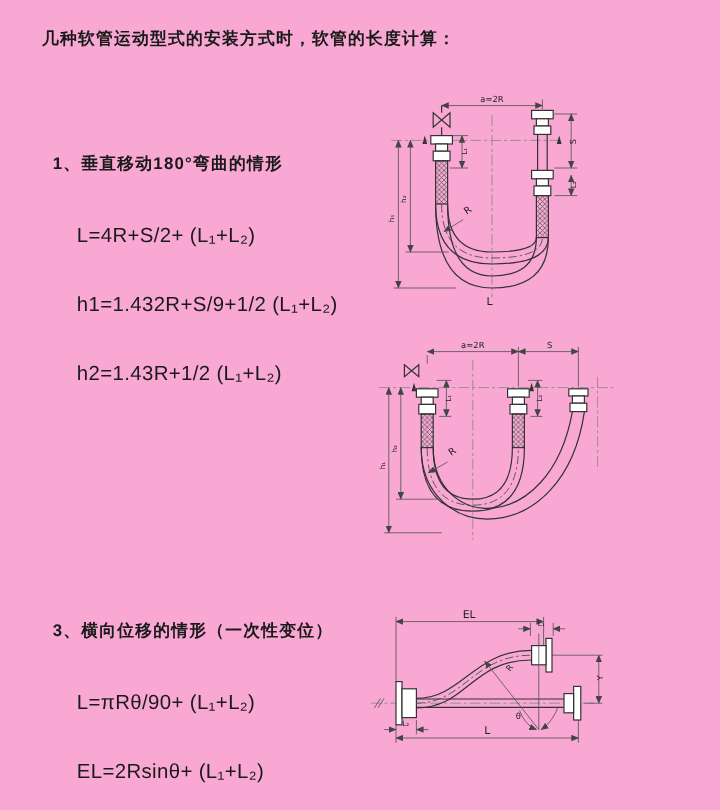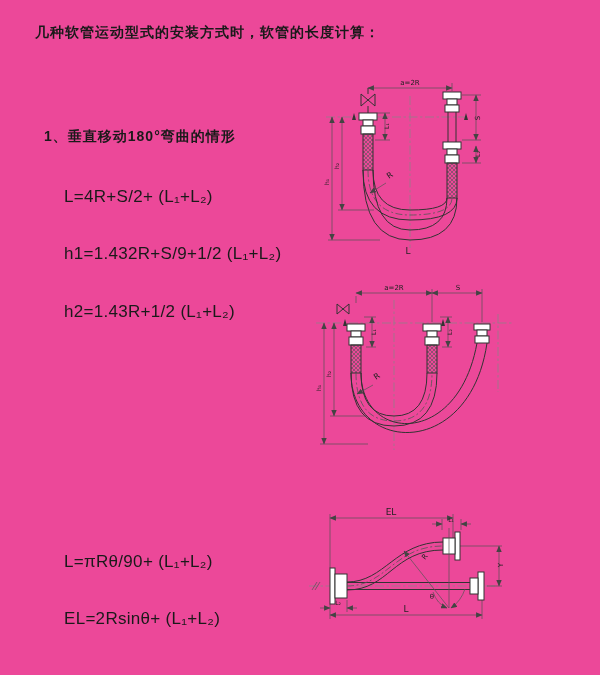--- a/index.html
+++ b/index.html
@@ -1,18 +1,18 @@
 <!DOCTYPE html>
 <html><head>
 <meta charset="utf-8">
 <style>
   html,body{margin:0;padding:0;background:#ffffff;}
   body{width:600px;height:675px;position:relative;overflow:hidden;
        font-family:"Liberation Sans","DejaVu Sans",sans-serif;color:#1a1a1a;}
-  .page{position:absolute;inset:0;background:#ec4899;}
+  .page{position:absolute;inset:0;background:#f9a8d4;}
   .doc-title{position:absolute;left:35px;top:24px;font-size:14px;font-weight:700;letter-spacing:1px;}
   .section{position:absolute;left:44px;}
   .sec-heading{font-size:14px;font-weight:700;letter-spacing:1px;height:24px;}
   .formula{font-size:17px;line-height:25.4px;padding-left:20px;white-space:nowrap;letter-spacing:0.3px;margin-top:32px;}
   .s1{top:128px;} .s2{top:305px;} .s3{top:517px;}
   svg.diagram{position:absolute;overflow:visible;}
   .obj{stroke:#333;fill:none;stroke-width:1;}
   .objf{stroke:#333;fill:#fff;stroke-width:1;}
   .braidr{stroke:#333;stroke-width:1;}
   .dim{stroke:#555;fill:none;stroke-width:0.7;}
@@ -43,20 +43,21 @@
 
   <div class="section s1">
     <div class="sec-heading">1、垂直移动180°弯曲的情形</div>
     <div class="formula">L=4R+S/2+ (L₁+L₂)</div>
     <div class="formula">h1=1.432R+S/9+1/2 (L₁+L₂)</div>
     <div class="formula">h2=1.43R+1/2 (L₁+L₂)</div>
   </div>
 
 
   <div class="section s3">
+    <div class="sec-heading">3、横向位移的情形（一次性变位）</div>
     <div class="formula">L=πRθ/90+ (L₁+L₂)</div>
     <div class="formula">EL=2Rsinθ+ (L₁+L₂)</div>
   </div>
 
   <svg class="diagram" style="left:318px;top:70px" width="180" height="192" viewBox="0 0 180 192">
     <g>
       <line class="cl" x1="8" y1="47" x2="150" y2="47"></line>
       <line class="cl" x1="92" y1="26" x2="92" y2="178"></line>
     </g>
     <g>

